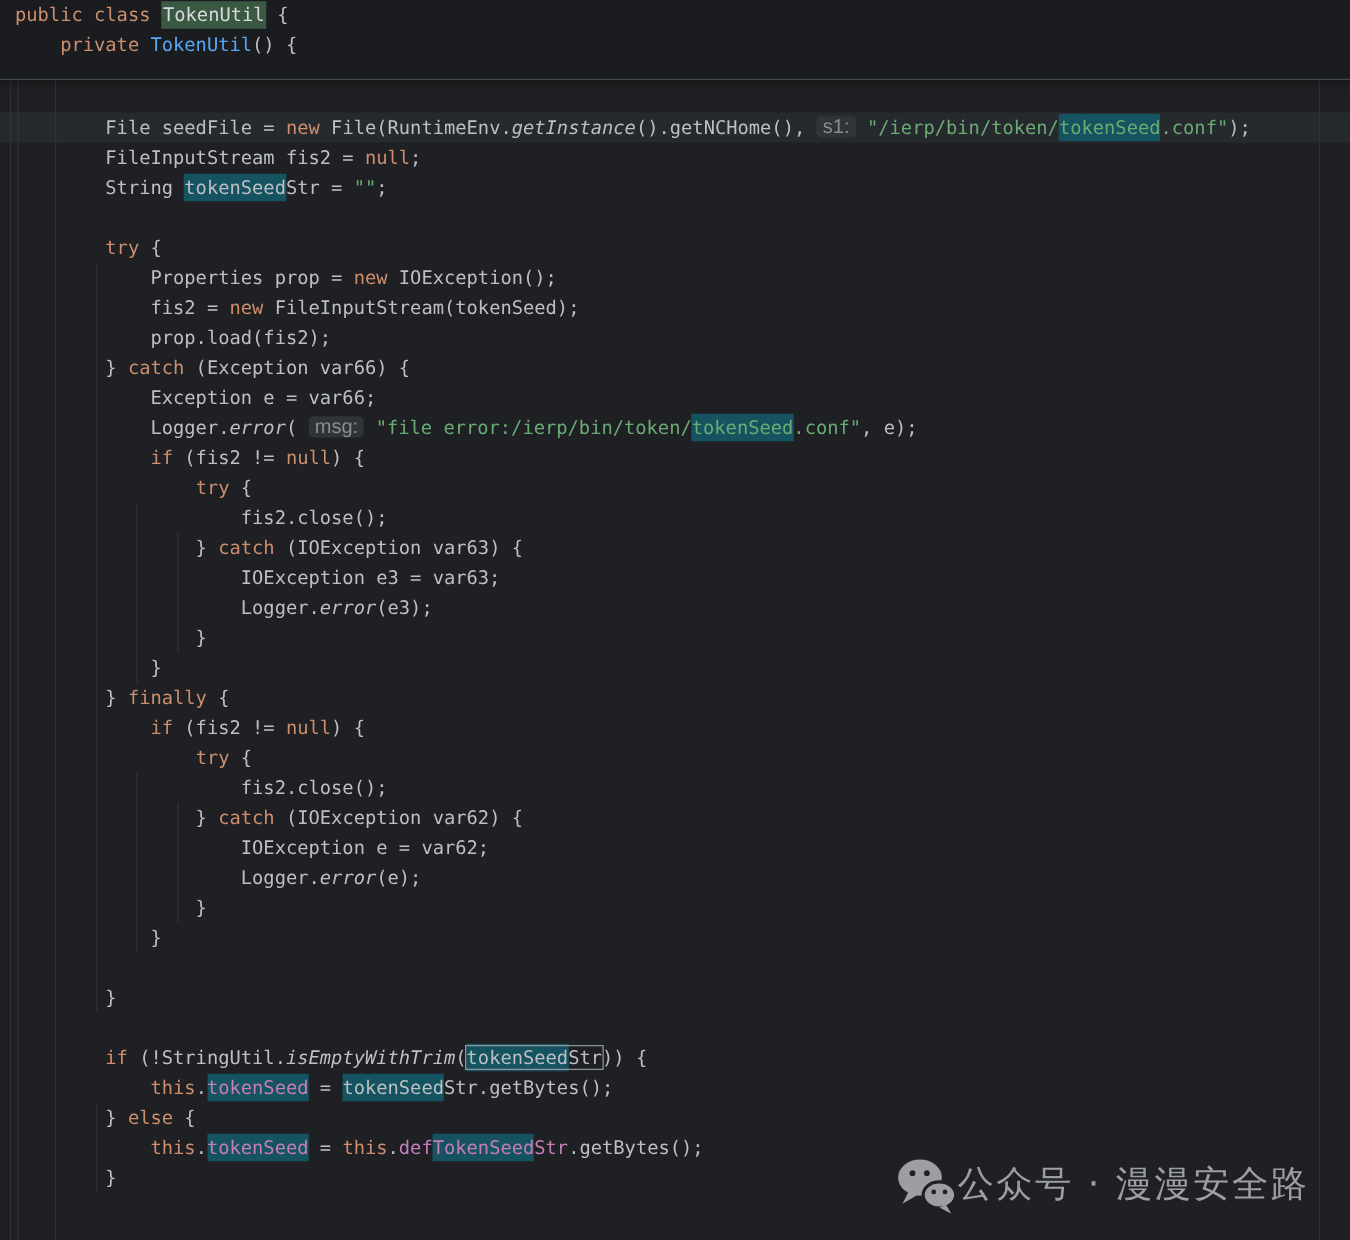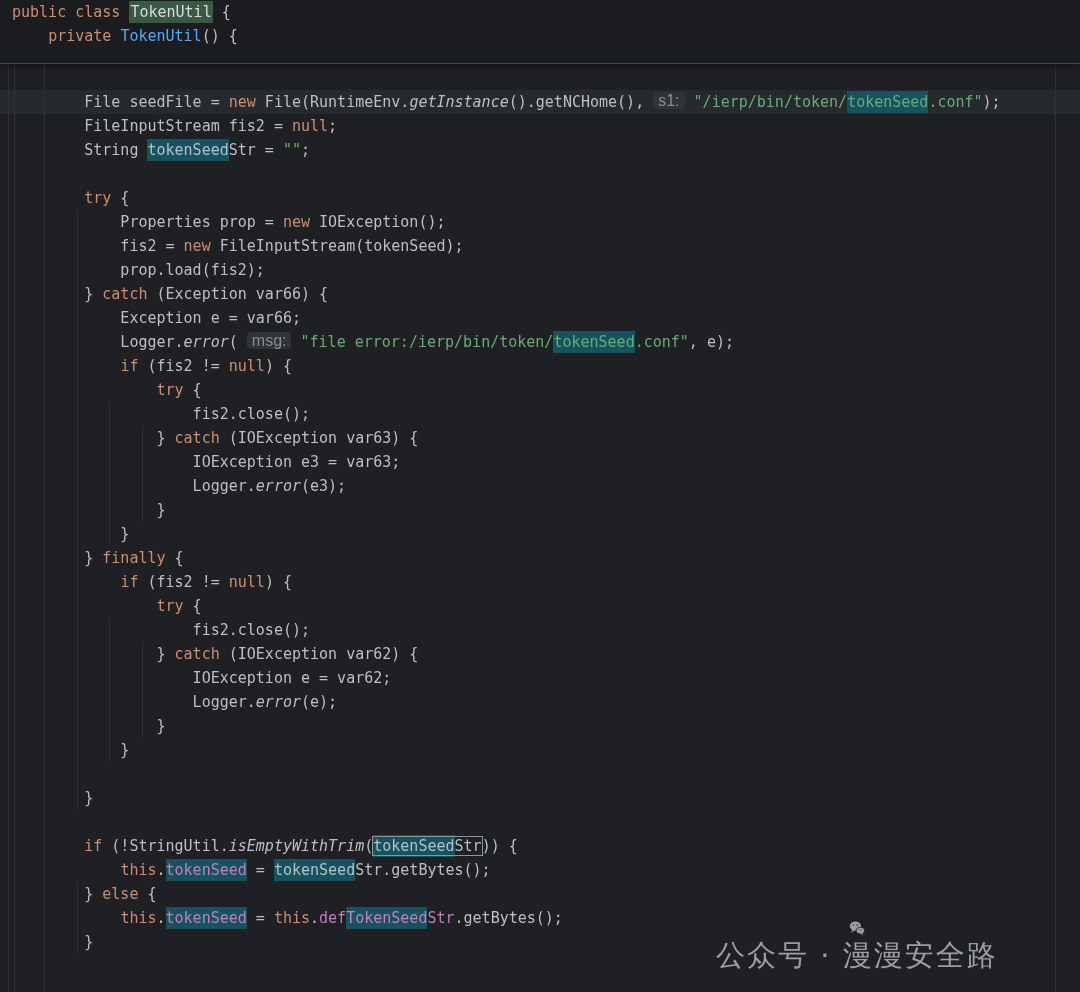--- a/index.html
+++ b/index.html
@@ -48,21 +48,21 @@
   #sticky{
     position:absolute;top:0;left:0;right:0;height:64px;z-index:5;
     background:var(--sticky-bg);
     border-bottom:1px solid var(--sticky-border);
     box-shadow:0 3px 7px rgba(0,0,0,.38);
   }
   #watermark{
     position:absolute;left:716px;top:920px;height:56px;z-index:6;
     display:flex;align-items:center;color:var(--watermark);
     font-family:"DejaVu Sans","Liberation Sans",sans-serif;
-    font-size:29px;letter-spacing:2px;opacity:.92;flex-direction:column;
+    font-size:29px;letter-spacing:2px;opacity:.92;
   }
   #watermark svg{display:block}
 </style>
 </head>
 <body>
 
 <div id="editor">
   <div id="bands">
       <div class="cur-band" style="top: 90px;"></div>
     </div>

